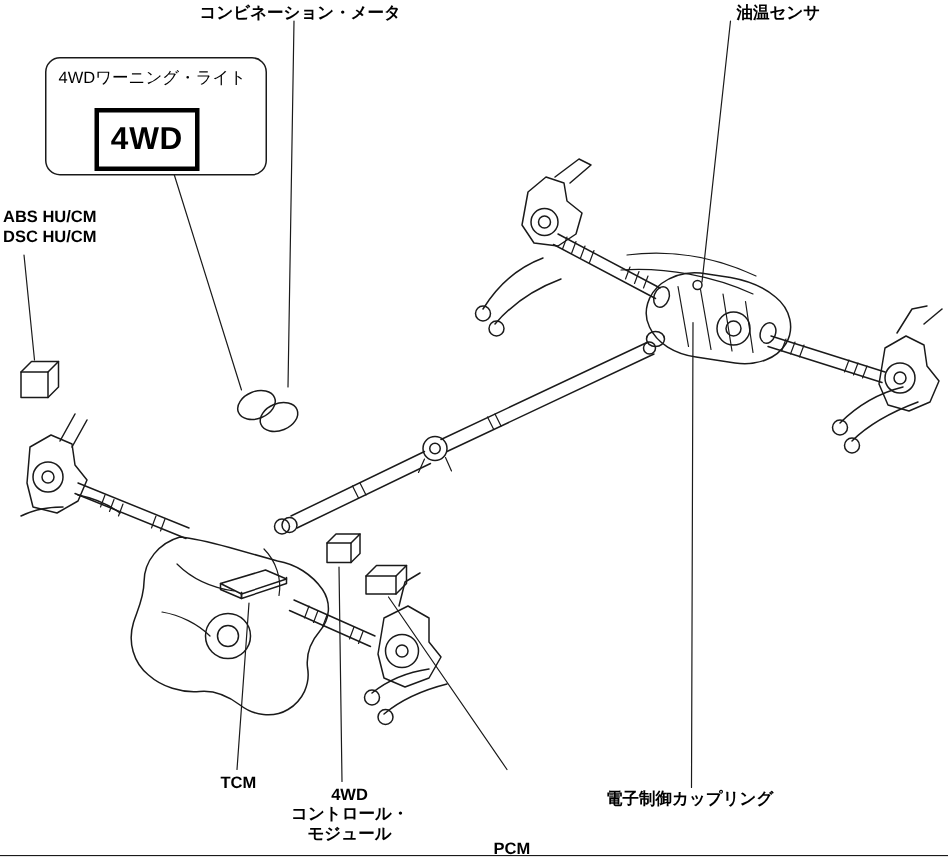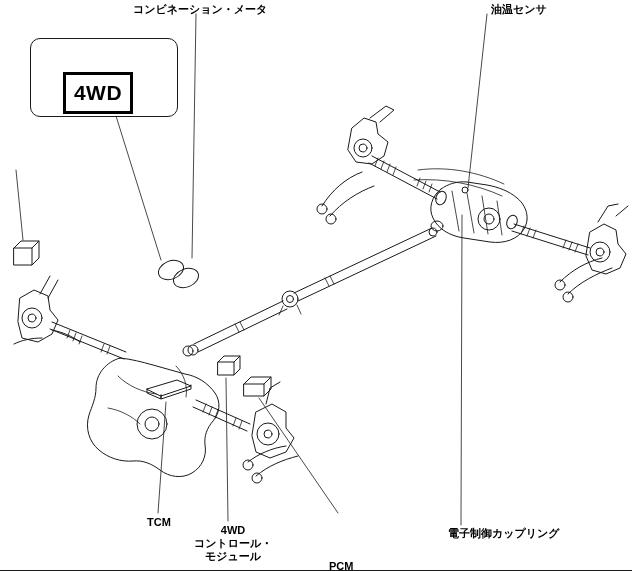--- a/index.html
+++ b/index.html
@@ -202,38 +202,43 @@
         <path d="M266,404 l4,-16 10,-6"></path>
         <path d="M248,462 c10,-8 24,-14 38,-16"></path>
         <path d="M256,476 c12,-10 26,-16 42,-20"></path>
         <circle cx="248" cy="465" r="5"></circle>
         <circle cx="257" cy="478" r="5"></circle>
       </g>
     </g>
   </svg>
 
   <div class="callout">
+    <div class="callout-title">4WDワーニング・ライト</div>
     <div class="indicator-box">
       <span>4WD</span>
     </div>
   </div>
 
   <div class="label" style="left:133px;top:3px;">コンビネーション・メータ</div>
 
   <div class="label" style="left:491px;top:3px;">油温センサ</div>
 
+  <div class="label" style="left:2px;top:139px;">
+    <div>ABS HU/CM</div>
+    <div>DSC HU/CM</div>
+  </div>
 
   <div class="label" style="left:147px;top:516px;">TCM</div>
 
   <div class="label center" style="left:194px;top:524px;width:78px;">
     <div>4WD</div>
     <div>コントロール・</div>
     <div>モジュール</div>
   </div>
 
   <div class="label" style="left:329px;top:516px;margin-top:44px;">PCM</div>
 
-  <div class="label" style="left:404px;top:527px;margin-left:44px;">
+  <div class="label" style="left:404px;top:527px;">
     <div>電子制御カップリング</div>
   </div>
 
   <div class="page-edge-bottom"></div>
 </div>
 
 </body></html>

